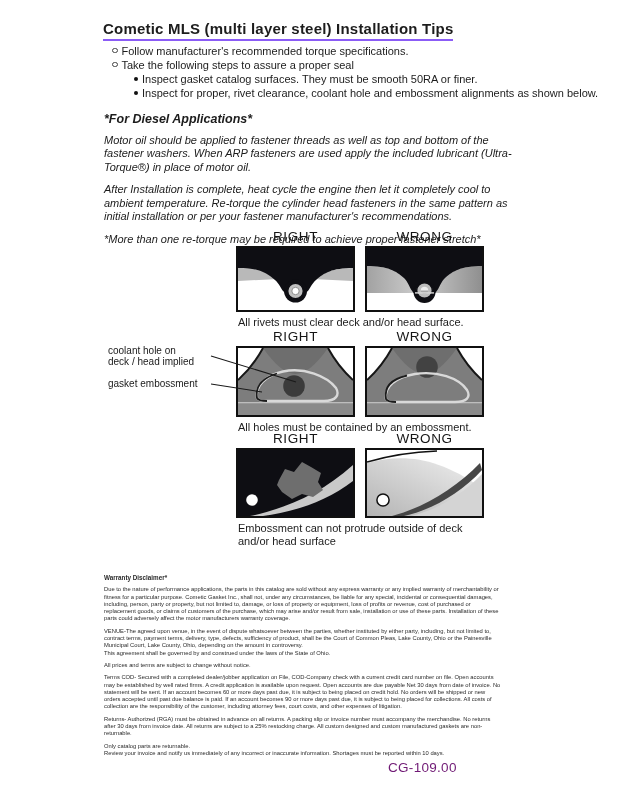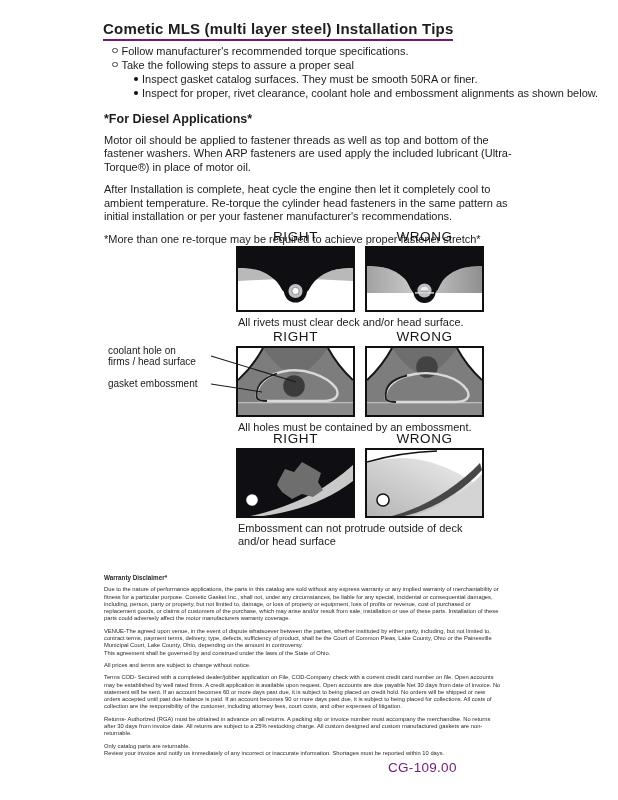--- a/index.html
+++ b/index.html
@@ -1,30 +1,30 @@
 <!DOCTYPE html>
 <html><head>
 <meta charset="utf-8">
 <style>
   html,body{margin:0;padding:0;background:#ffffff;}
   .page{position:relative;width:618px;height:800px;background:#ffffff;overflow:hidden;
         font-family:"Liberation Sans",sans-serif;color:#1c1c1c;}
 
   .title{position:absolute;left:103px;top:20px;font-size:15px;font-weight:bold;
-         letter-spacing:0.2px;border-bottom:2px solid #701a75;padding-bottom:2px;white-space:nowrap;}
+         letter-spacing:0.2px;border-bottom:2px solid #8b5cf6;padding-bottom:2px;white-space:nowrap;}
 
   .tips{position:absolute;left:112px;top:44px;font-size:11px;line-height:14px;}
   .tips .row{white-space:nowrap;}
   .odot{display:inline-block;width:3.5px;height:3.5px;border:1px solid #444;border-radius:50%;
         margin-right:4px;vertical-align:2px;}
   .fdot{display:inline-block;width:4px;height:4px;background:#111;border-radius:50%;
         margin-right:4px;vertical-align:2px;}
   .sub{margin-left:22px;}
 
-  .diesel{position:absolute;left:104px;top:113px;width:414px;font-size:11px;line-height:13.5px;}
+  .diesel{position:absolute;left:104px;top:113px;width:414px;font-size:11px;line-height:13.5px;font-style:italic;}
   .diesel h2{font-size:12.5px;font-weight:bold;margin:0 0 7px 0;}
   .diesel p{margin:0 0 9px 0;}
 
   .fig{position:absolute;left:236px;}
   .lblrow{display:flex;gap:10px;margin-bottom:2px;}
   .lblrow span{flex:0 0 119px;text-align:center;font-size:13.5px;letter-spacing:0.6px;color:#151515;}
   .panels{display:flex;gap:10px;}
   .panel{box-sizing:border-box;width:119px;border:2px solid #101010;background:#fff;}
   .panel svg{display:block;width:100%;height:100%;}
   .p-h66{height:66px;} .p-h71{height:71px;} .p-h70{height:70px;}
@@ -138,21 +138,21 @@
           <path d="M19,51 C17,39 29,29 48,26 C70,22.5 92,30 100,42 C104,49 100,54 88,54 L29,54 C22,54 20,53 19,51 Z" fill="none" stroke="#d9d9d9" stroke-width="2.4"></path>
           <path d="M29,54 C22,54 20,53 19,51 C17,39 25,31 40,27.5" fill="none" stroke="#1c1c1c" stroke-width="1.8"></path>
         </svg>
       </div>
     </div>
     <div class="caption">All holes must be contained by an embossment.</div>
   </div>
 
   <div class="fig2-labels" style="top:345px;">
     <div>coolant hole on</div>
-    <div>firms / head surface</div>
+    <div>deck / head implied</div>
   </div>
   <div class="fig2-labels" style="top:378px;">
     <div>gasket embossment</div>
   </div>
   <svg class="leader-svg" viewBox="0 0 92 48">
     <line x1="1" y1="6" x2="86" y2="32" stroke="#1a1a1a" stroke-width="1.1"></line>
     <line x1="1" y1="34" x2="52" y2="42" stroke="#1a1a1a" stroke-width="1.1"></line>
   </svg>
 
   <div class="fig" style="top:431px;">

